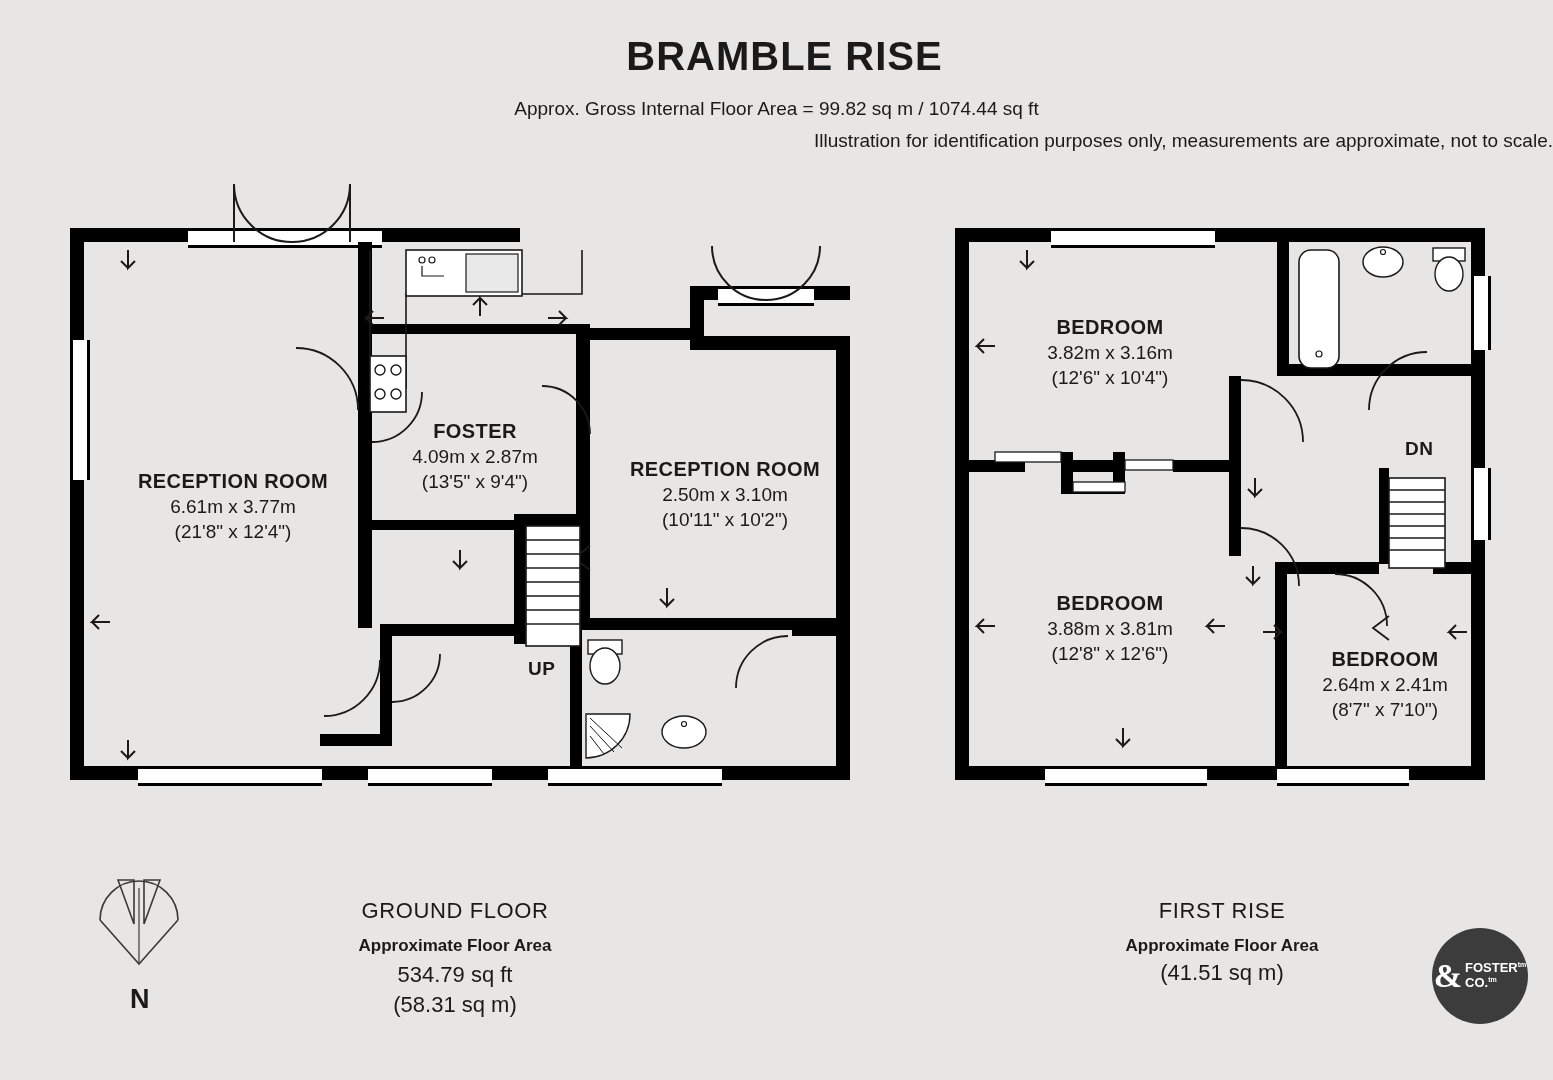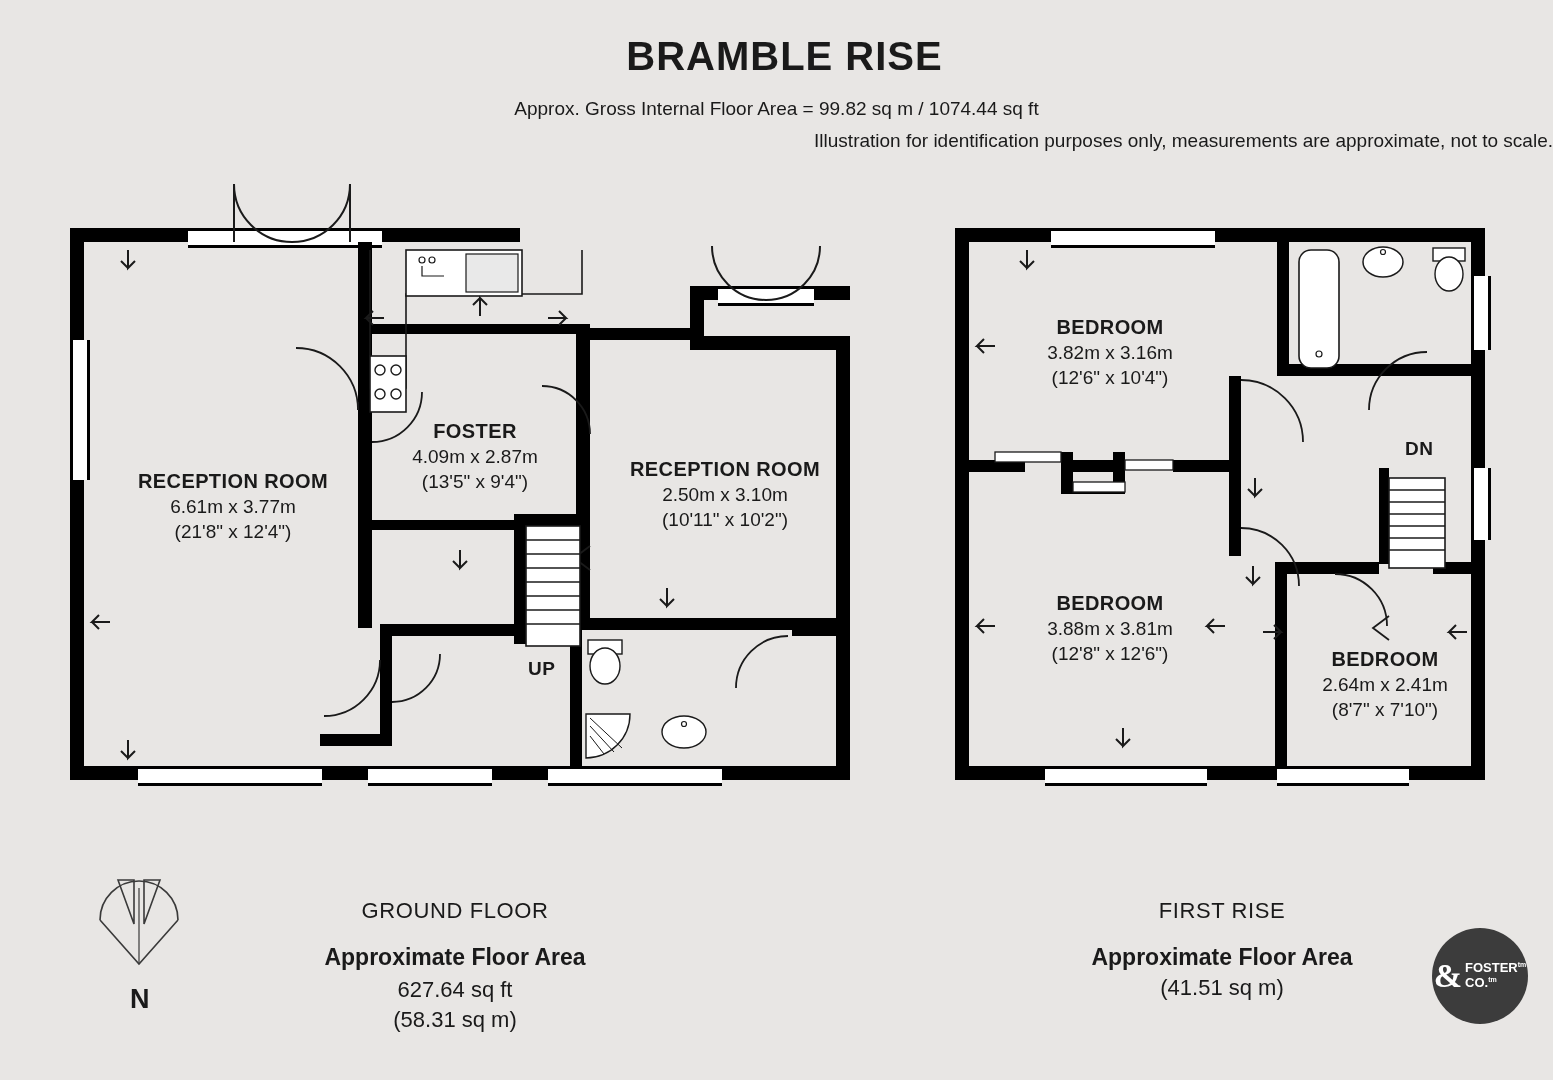--- a/index.html
+++ b/index.html
@@ -81,23 +81,23 @@
   .floorcap {
     position: absolute;
     text-align: center;
     width: 420px;
   }
   .floorcap .fl {
     font-size: 22px;
     letter-spacing: 0.6px;
   }
   .floorcap .af {
-    font-size: 23px;
-    font-weight: bold;
-    margin-top: 20px;
+    font-size: 17px;
+    font-weight: bold;
+    margin-top: 12px;
   }
   .floorcap .ft {
     font-size: 22px;
     margin-top: 6px;
   }
   .floorcap .m2 {
     font-size: 22px;
     margin-top: 4px;
   }
   .northlabel {
@@ -347,21 +347,21 @@
     <div>2.64m x 2.41m</div>
     <div>(8'7" x 7'10")</div>
   </div>
 
   <div class="small-bold" style="left:450px; top:210px;">DN</div>
 </div>
 
 <div class="floorcap" style="left:245px; top:898px;">
   <div class="fl">GROUND FLOOR</div>
   <div class="af">Approximate Floor Area</div>
-  <div class="ft">627.64 sq ft</div>
+  <div class="ft">534.79 sq ft</div>
   <div class="m2">(58.31 sq m)</div>
 </div>
 
 <div class="floorcap" style="left:1012px; top:898px;">
   <div class="fl">FIRST RISE</div>
   <div class="af">Approximate Floor Area</div>
   <div class="m2">(41.51 sq m)</div>
 </div>
 
 <svg class="overlay" style="left:88px; top:868px;" width="130" height="120">

